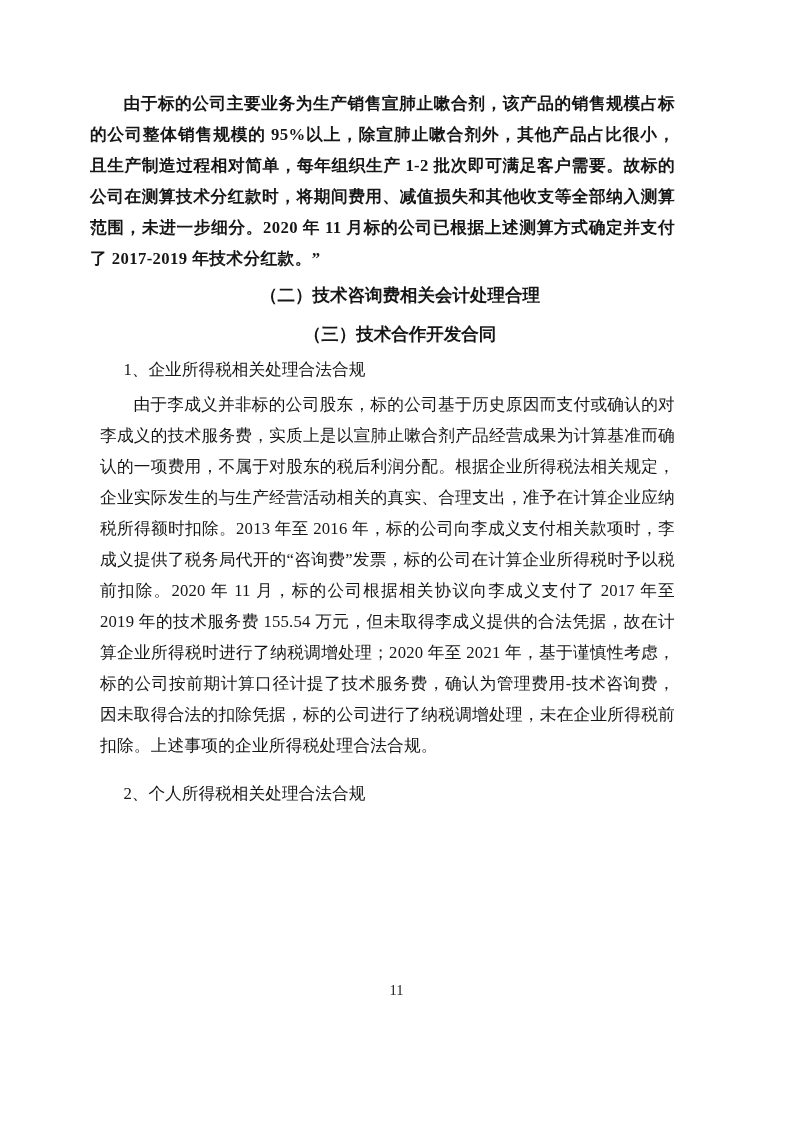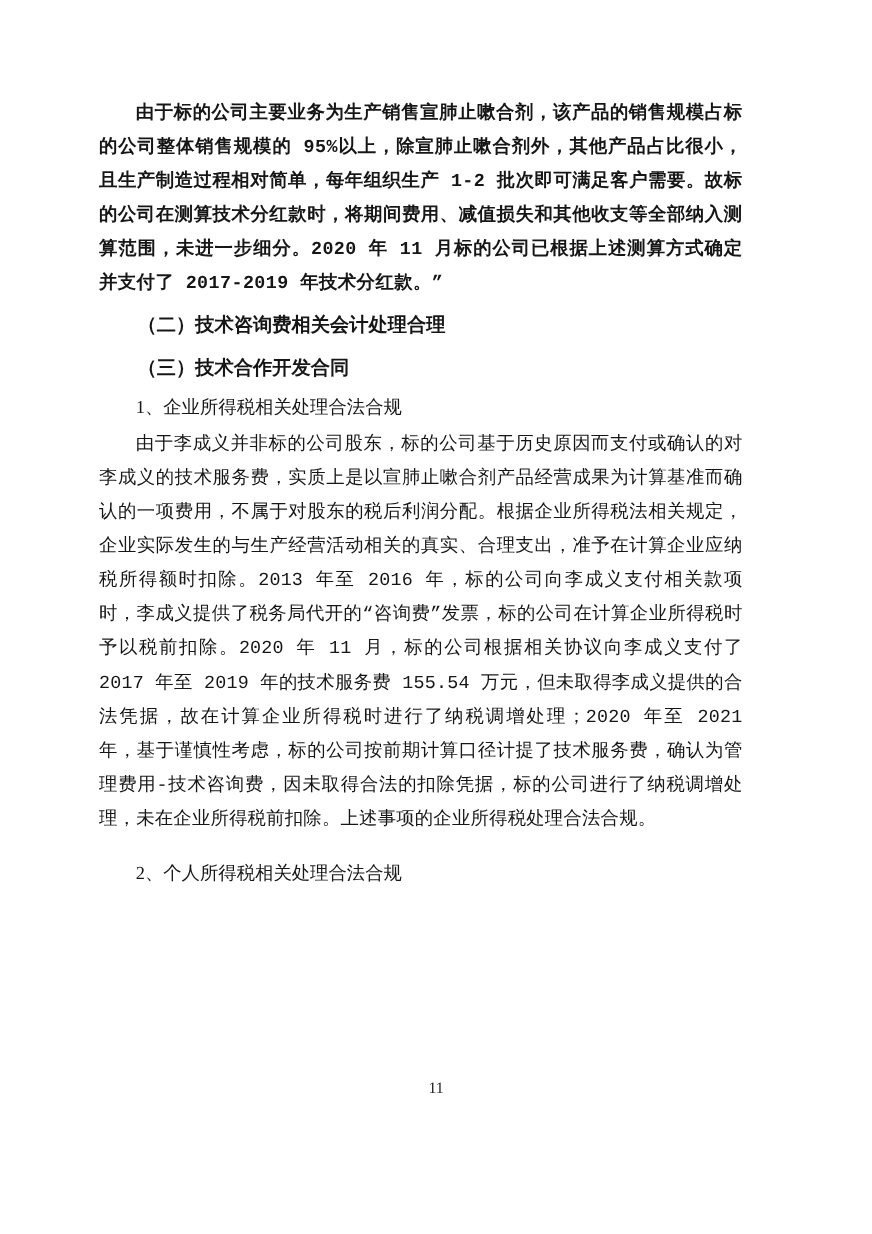--- a/index.html
+++ b/index.html
@@ -20,43 +20,43 @@
     overflow: hidden;
   }
   .para {
     margin: 0;
     font-size: 16.7px;
     line-height: 31px;
     text-align: justify;
     text-justify: inter-character;
     text-indent: 2em;
     letter-spacing: 0.2px;
-    font-family: Liberation Mono, monospace;
   }
   
   .quote-para {
     font-weight: 700;
     letter-spacing: 0.4px;
   }
   .section-heading {
     margin: 6px 0 0 0;
     font-size: 17.5px;
     font-weight: 700;
     line-height: 31px;
     text-indent: 2em;
+    text-align: center;
   }
   .sub-heading {
     margin: 4px 0 0 0;
     font-size: 16.7px;
     font-weight: 400;
     line-height: 31px;
     text-indent: 2em;
   }
   .mt8  { margin-top: 8px; }
-  .mt4  { margin-top: 4px; }
+  .mt4  { margin-top: 4px; margin-left: 10px; }
   .mt6  { margin-top: 17px; }
   .page-number {
     position: absolute;
     left: 0;
     right: 0;
     top: 980px;
     text-align: center;
     font-size: 14.5px;
     line-height: 20px;
     color: #1c1c1c;

